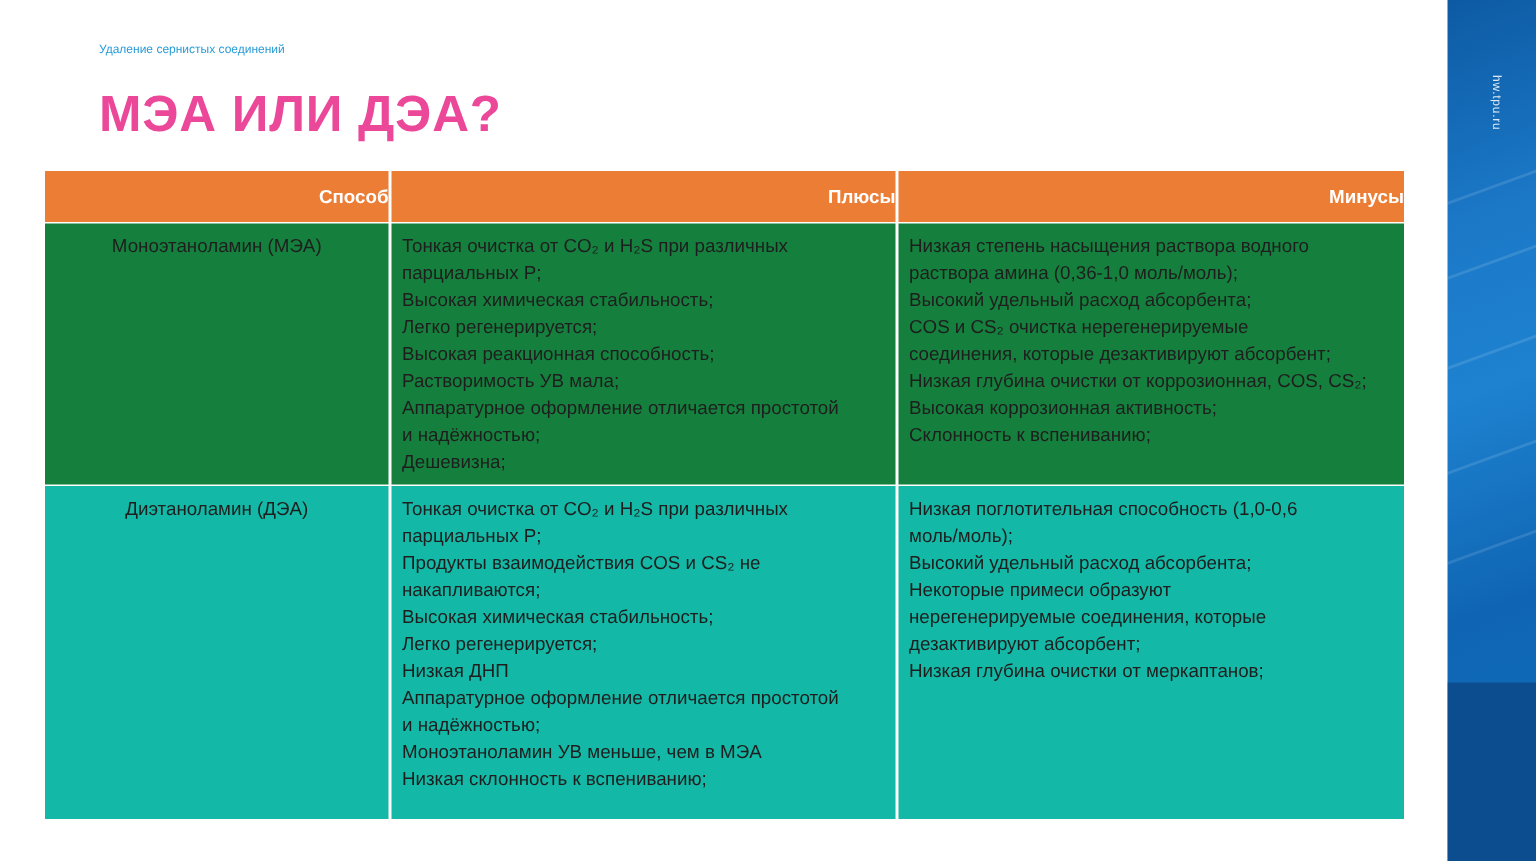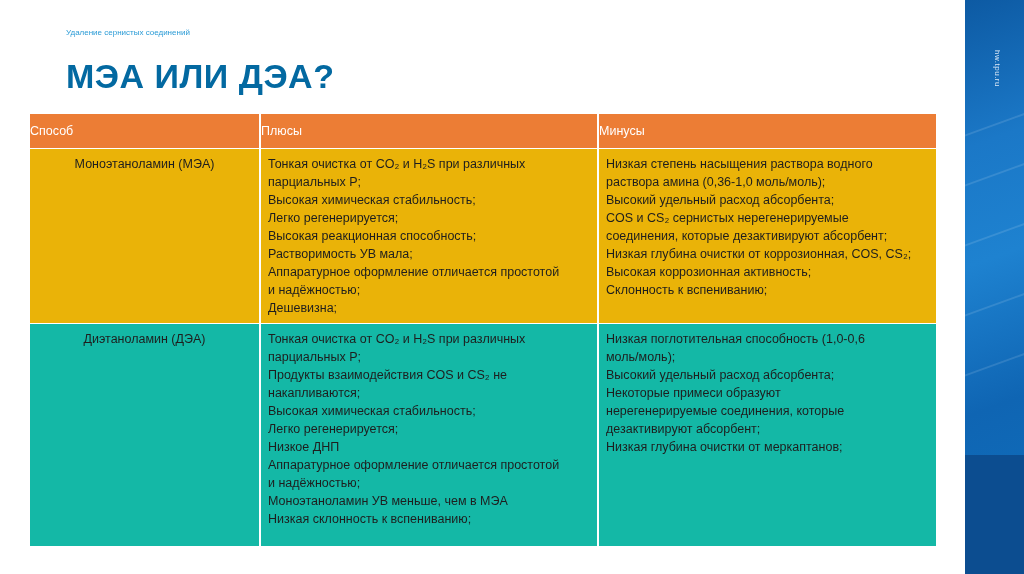--- a/index.html
+++ b/index.html
@@ -7,21 +7,21 @@
       width: 1024px; height: 574px; overflow: hidden;
       background: #ffffff; position: relative;
       font-family: "Liberation Sans", "DejaVu Sans", sans-serif;
     }
     .subtitle {
       position: absolute; left: 66px; top: 28px;
       font-size: 8px; color: #2a9bd6; text-align: right;
     }
     .title {
       position: absolute; left: 66px; top: 57px;
-      font-size: 34px; font-weight: bold; color: #0369a1;
+      font-size: 34px; font-weight: bold; color: #ec4899;
       letter-spacing: 0.5px;
     }
     .side-band {
       position: absolute; left: 965px; top: 0; width: 59px; height: 574px;
       background: linear-gradient(160deg, #0d5aa3 0%, #1b78c7 25%, #1e82d0 45%, #0f65b3 70%, #1070bd 100%);
       overflow: hidden;
     }
     .side-band .dark {
       position: absolute; left: 0; right: 0; top: 455px; bottom: 0;
       background: #0c4d90;
@@ -34,30 +34,30 @@
       position: absolute; left: 993px; top: 50px;
       writing-mode: vertical-rl;
       font-size: 8px; color: #dbe9f7; letter-spacing: 0.5px;
     }
     table.cmp {
       position: absolute; left: 30px; top: 113px;
       width: 904px; border-collapse: separate; border-spacing: 2px 1px;
       table-layout: fixed; margin-left: -2px;
     }
     table.cmp th {
-      background: #ec7d35; color: #ffffff; font-weight: normal;
-      font-size: 12.5px; height: 34px; text-align: left;
+      background: #ec7d35; color: #ffffff; font-weight: bold;
+      font-size: 12.5px; height: 34px; text-align: right;
       vertical-align: middle; padding: 0;
       font-family: "Liberation Sans", sans-serif;
     }
     table.cmp td {
       font-size: 12.5px; color: #1e1e1e; vertical-align: top;
       padding: 6px 7px 6px 7px; line-height: 18px;
     }
-    tr.r1 td { background: #eab308; height: 158px; }
+    tr.r1 td { background: #15803d; height: 158px; }
     tr.r2 td { background: #14b8a6; height: 210px; }
     td.method { text-align: center; }
     .line { display: block; white-space: nowrap; }
   </style>
 </head>
 <body>
 
 <div class="subtitle">Удаление сернистых соединений</div>
 <div class="title">МЭА ИЛИ ДЭА?</div>
 
@@ -97,39 +97,39 @@
         <span class="line">Высокая реакционная способность;</span>
         <span class="line">Растворимость УВ мала;</span>
         <span class="line">Аппаратурное оформление отличается простотой</span>
         <span class="line">и надёжностью;</span>
         <span class="line">Дешевизна;</span>
       </td>
       <td>
         <span class="line">Низкая степень насыщения раствора водного</span>
         <span class="line">раствора амина (0,36-1,0 моль/моль);</span>
         <span class="line">Высокий удельный расход абсорбента;</span>
-        <span class="line">COS и CS₂ сернистых нерегенерируемые</span>
+        <span class="line">COS и CS₂ очистка нерегенерируемые</span>
         <span class="line">соединения, которые дезактивируют абсорбент;</span>
         <span class="line">Низкая глубина очистки от коррозионная, COS, CS₂;</span>
         <span class="line">Высокая коррозионная активность;</span>
         <span class="line">Склонность к вспениванию;</span>
       </td>
     </tr>
     <tr class="r2">
       <td class="method">
         <span>Диэтаноламин (ДЭА)</span>
       </td>
       <td>
         <span class="line">Тонкая очистка от CO₂ и H₂S при различных</span>
         <span class="line">парциальных P;</span>
         <span class="line">Продукты взаимодействия COS и CS₂ не</span>
         <span class="line">накапливаются;</span>
         <span class="line">Высокая химическая стабильность;</span>
         <span class="line">Легко регенерируется;</span>
-        <span class="line">Низкое ДНП</span>
+        <span class="line">Низкая ДНП</span>
         <span class="line">Аппаратурное оформление отличается простотой</span>
         <span class="line">и надёжностью;</span>
         <span class="line">Моноэтаноламин УВ меньше, чем в МЭА</span>
         <span class="line">Низкая склонность к вспениванию;</span>
       </td>
       <td>
         <span class="line">Низкая поглотительная способность (1,0-0,6</span>
         <span class="line">моль/моль);</span>
         <span class="line">Высокий удельный расход абсорбента;</span>
         <span class="line">Некоторые примеси образуют</span>

